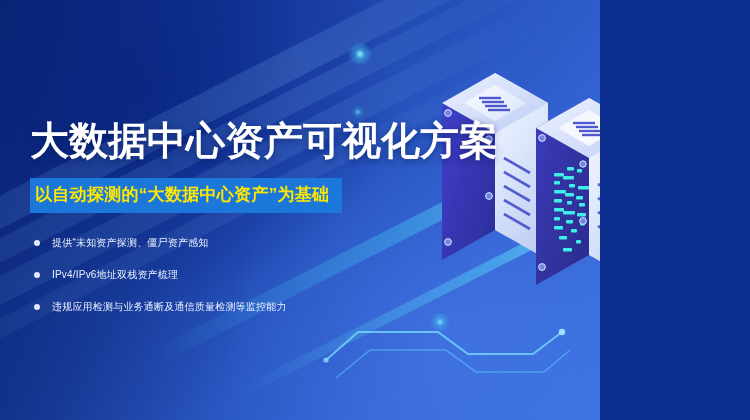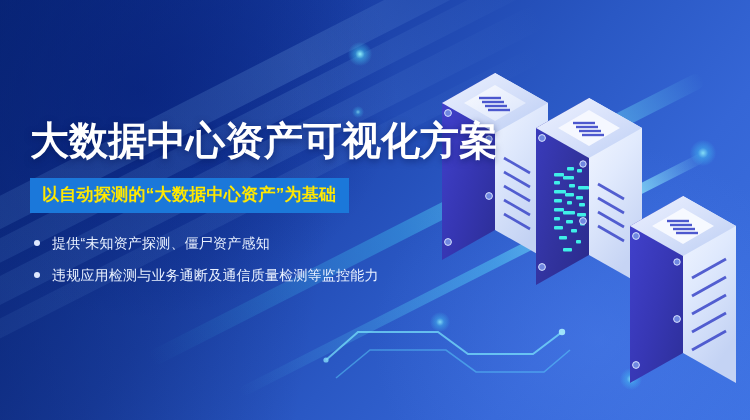--- a/index.html
+++ b/index.html
@@ -2,21 +2,21 @@
 <html><head>
 <meta charset="utf-8">
 <style>
   html, body {
     margin: 0;
     padding: 0;
     background: #0c2f8f;
   }
   #banner {
     position: relative;
-    width: 750px;
+    width: 600px;
     height: 420px;
     overflow: hidden;
     font-family: "Liberation Sans", "DejaVu Sans", sans-serif;
     background: linear-gradient(128deg,
         #0a2f93 0%,
         #13379c 18%,
         #1d44ab 38%,
         #2a58c4 58%,
         #3566d6 76%,
         #3d72e2 100%);
@@ -99,40 +99,40 @@
     line-height: 46px;
     font-weight: bold;
     color: #ffffff;
     letter-spacing: 0px;
     text-shadow: 0 2px 7px rgba(4,20,80,.55);
     white-space: nowrap;
   }
   .subtitle-band {
     display: inline-block;
     margin-top: 14px;
-    padding: 6px 13px 7px 12px;
+    padding: 6px 13px 7px 5px;
     background: #1b78da;
     color: #ffe800;
     font-size: 17px;
     font-weight: bold;
     line-height: 22px;
     letter-spacing: .3px;
     white-space: nowrap;
   }
   .bullets {
     list-style: none;
     margin: 21px 0 0 0;
     padding: 0;
   }
   .bullet {
     position: relative;
     padding-left: 22px;
     margin-bottom: 14px;
     color: #e9f1ff;
-    font-size: 14px;
+    font-size: 10px;
     line-height: 18px;
     letter-spacing: .2px;
     white-space: nowrap;
   }
   .bullet:last-child { margin-bottom: 5px; }
   .bullet .dot {
     position: absolute;
     left: 4px; top: 6px;
     width: 6px; height: 6px;
     border-radius: 50%;
@@ -340,18 +340,22 @@
 
     <div class="subtitle-band">以自动探测的“大数据中心资产”为基础</div>
 
     <ul class="bullets">
       <li class="bullet">
         <span class="dot"></span>
         <span>提供“未知资产探测、僵尸资产感知</span>
       </li>
       <li class="bullet">
         <span class="dot"></span>
+        <span>IPv4/IPv6地址双栈资产梳理</span>
+      </li>
+      <li class="bullet">
+        <span class="dot"></span>
         <span>违规应用检测与业务通断及通信质量检测等监控能力</span>
       </li>
     </ul>
   </div>
 
 </div>
 
 </body></html>

